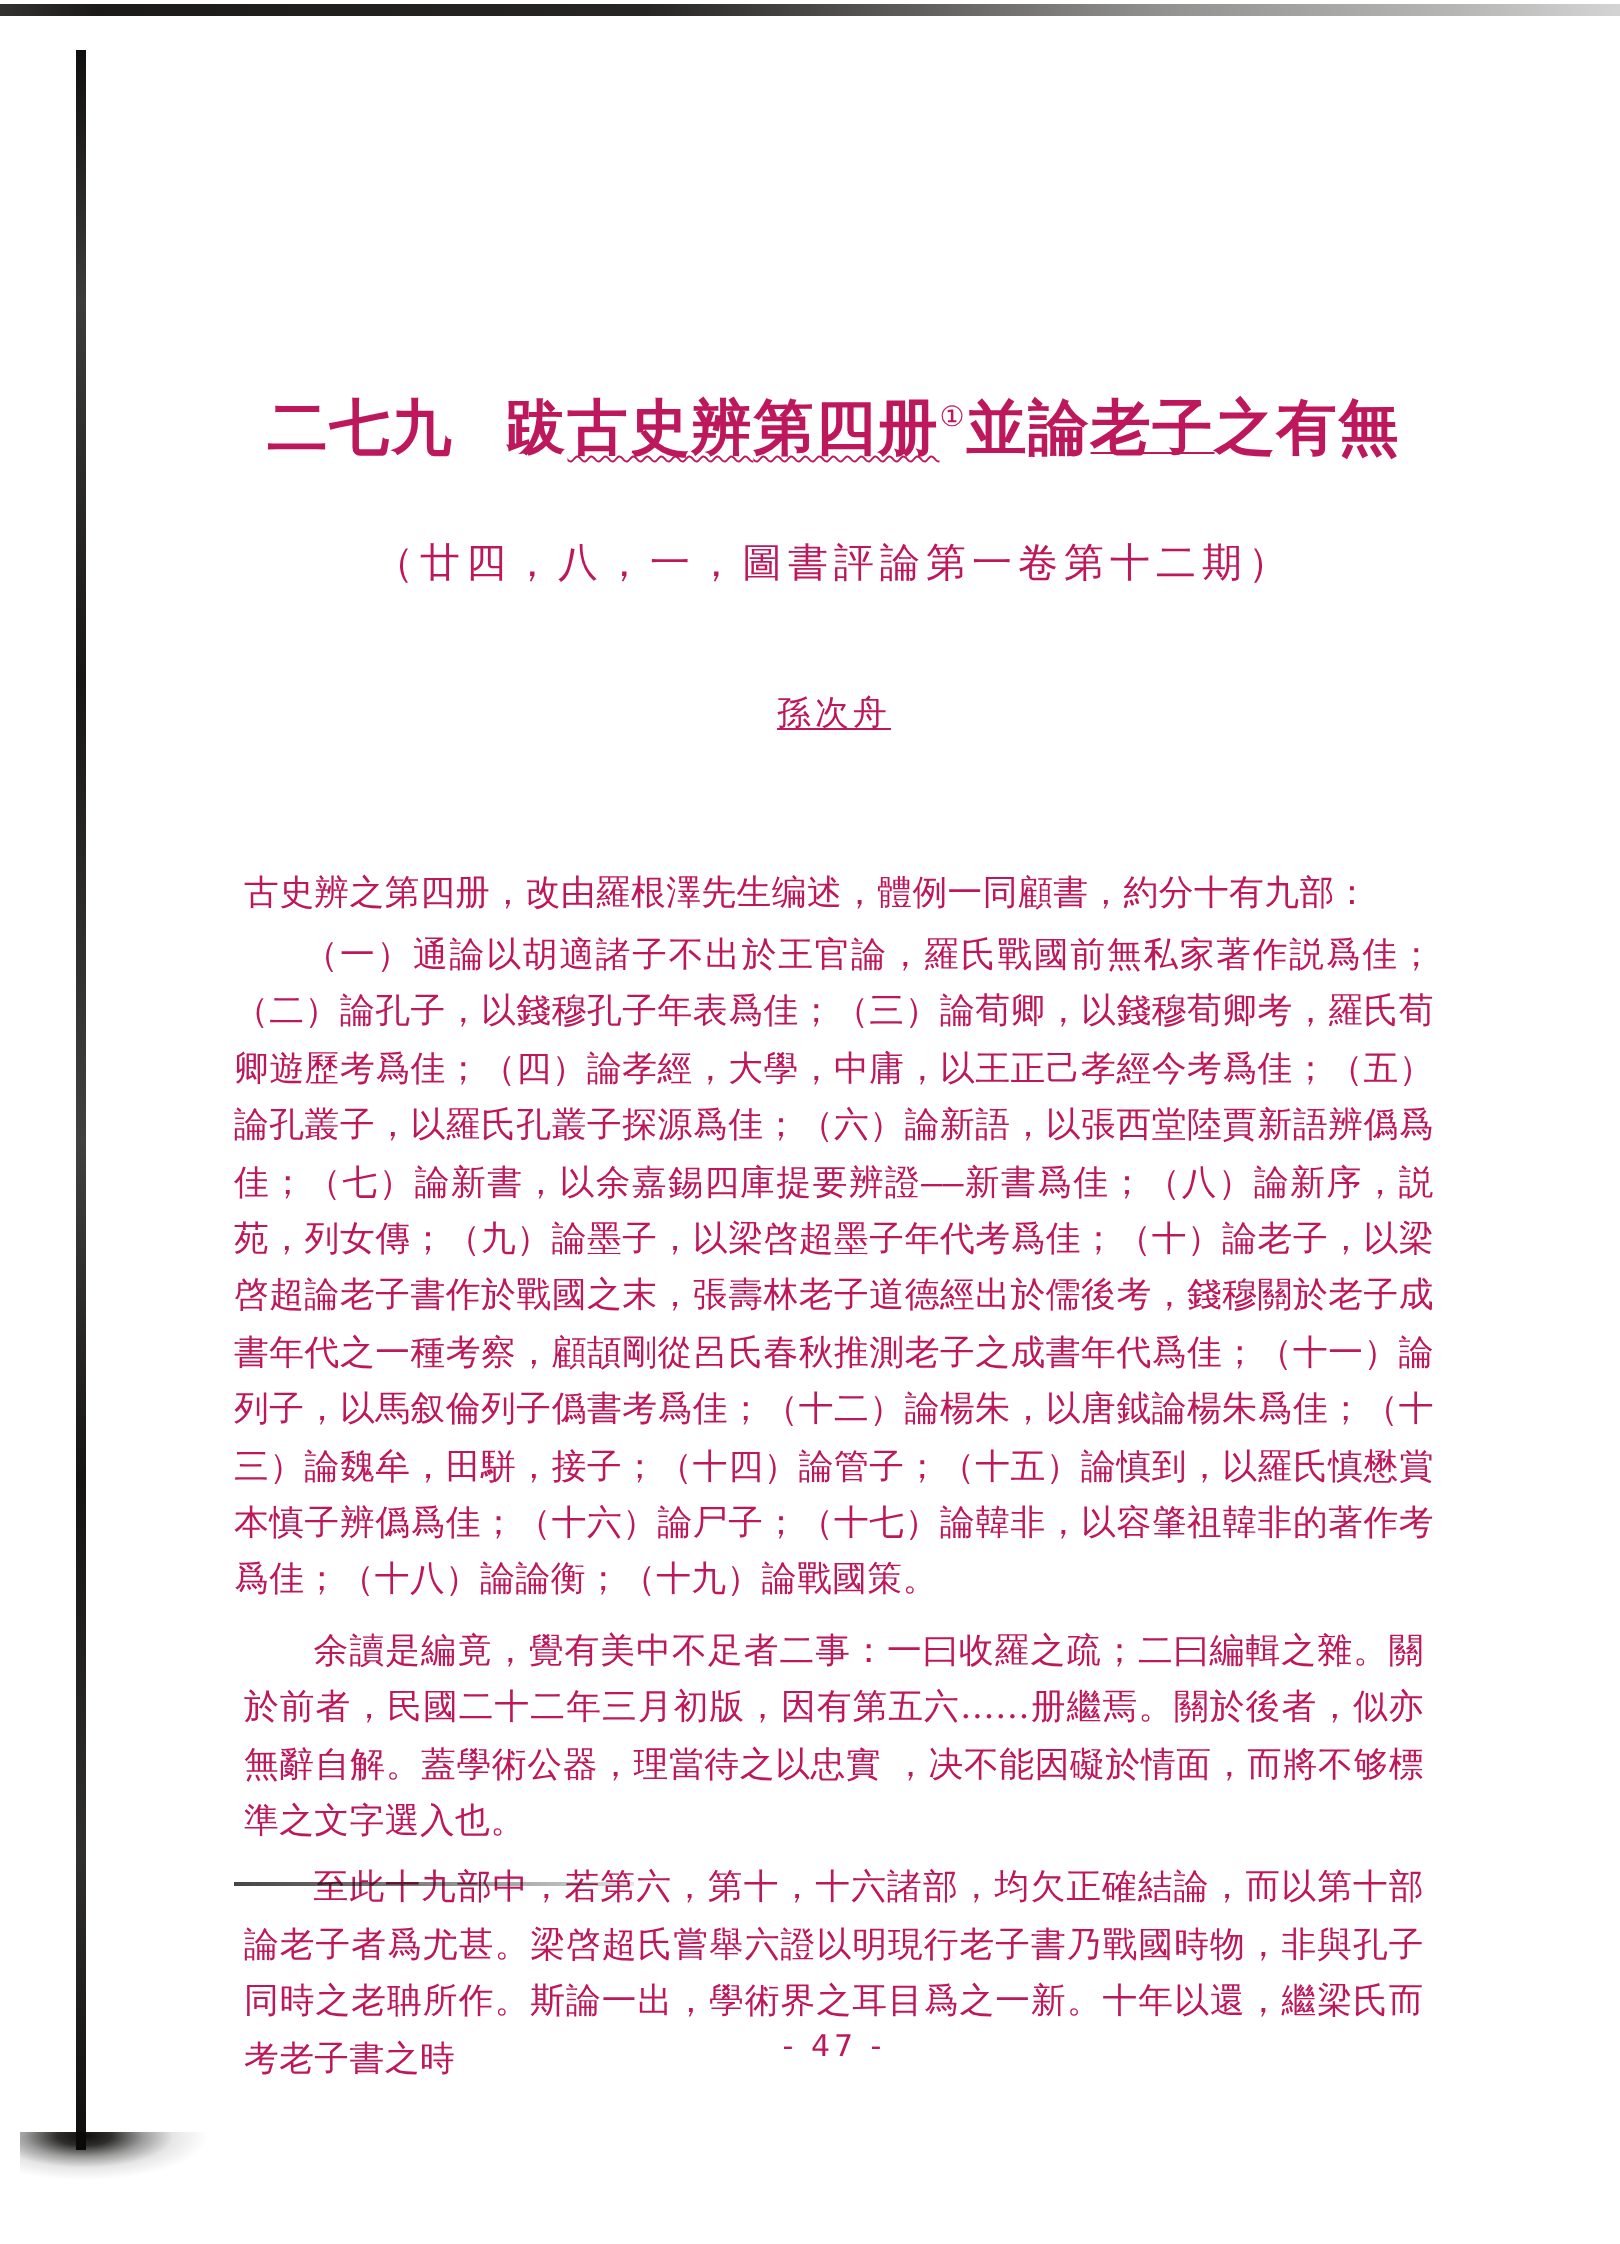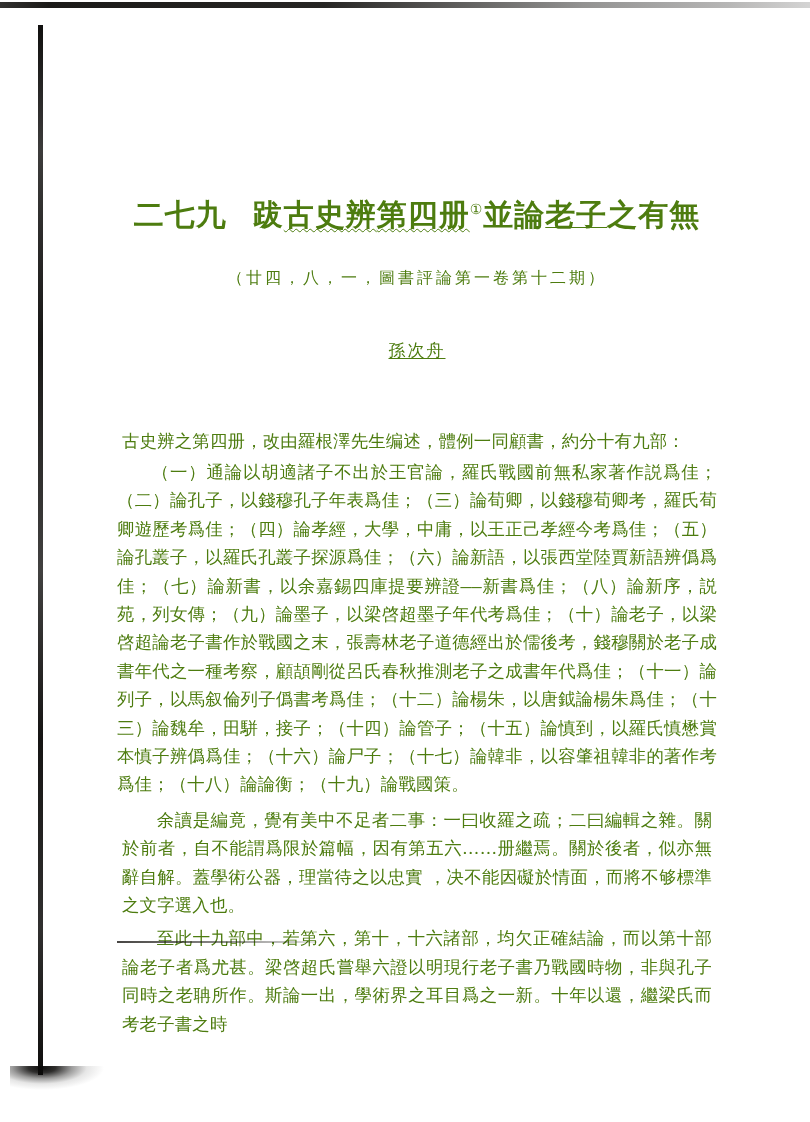--- a/index.html
+++ b/index.html
@@ -7,21 +7,21 @@
     padding: 0;
     background: #ffffff;
   }
   .page {
     position: relative;
     width: 810px;
     height: 1122px;
     background: #ffffff;
     overflow: hidden;
     font-family: "DejaVu Serif", "Liberation Serif", serif;
-    color: #4d7c0f;
+    color: #be185d;
   }
 
   
   .scan-top-edge {
     position: absolute;
     left: 0; top: 2px;
     width: 810px; height: 6px;
     background: linear-gradient(to right,
        rgba(15,14,12,0.85) 0%,
        rgba(15,14,12,0.95) 6%,
@@ -87,21 +87,21 @@
   }
   .u-solid {
     text-decoration: underline;
     text-decoration-thickness: 1px;
     text-underline-offset: 2px;
   }
 
   .subtitle {
     margin: 0;
     padding-top: 34px;
-    font-size: 16px;
+    font-size: 20px;
     text-align: center;
     letter-spacing: 3px;
     white-space: nowrap;
   }
   .author {
     margin: 12px;
     padding-top: 38px;
     font-size: 17px;
     text-align: center;
     letter-spacing: 2px;
@@ -174,22 +174,23 @@
 
     <h1 class="title"><span>二七九</span><span class="gap"></span><span>跋</span><span class="u-wavy">古史辨</span><span class="u-wavy">第四册</span><span class="fnmark">①</span><span>並論</span><span class="u-solid">老子</span><span>之有無</span></h1>
 
     <p class="subtitle">（廿四，八，一，圖書評論第一卷第十二期）</p>
 
     <p class="author"><span class="u-solid">孫次舟</span></p>
 
     <div class="body-block">
       <p class="para flush">古史辨之第四册，改由羅根澤先生编述，體例一同顧書，約分十有九部：</p>
       <p class="list-block">（一）通論以胡適諸子不出於王官論，羅氏戰國前無私家著作説爲佳；（二）論孔子，以錢穆孔子年表爲佳；（三）論荀卿，以錢穆荀卿考，羅氏荀卿遊歷考爲佳；（四）論孝經，大學，中庸，以王正己孝經今考爲佳；（五）論孔叢子，以羅氏孔叢子探源爲佳；（六）論新語，以張西堂陸賈新語辨僞爲佳；（七）論新書，以余嘉錫四庫提要辨證——新書爲佳；（八）論新序，説苑，列女傳；（九）論墨子，以梁啓超墨子年代考爲佳；（十）論老子，以梁啓超論老子書作於戰國之末，張壽林老子道德經出於儒後考，錢穆關於老子成書年代之一種考察，顧頡剛從呂氏春秋推測老子之成書年代爲佳；（十一）論列子，以馬叙倫列子僞書考爲佳；（十二）論楊朱，以唐鉞論楊朱爲佳；（十三）論魏牟，田駢，接子；（十四）論管子；（十五）論慎到，以羅氏慎懋賞本慎子辨僞爲佳；（十六）論尸子；（十七）論韓非，以容肇祖韓非的著作考爲佳；（十八）論論衡；（十九）論戰國策。</p>
-      <p class="para indent">余讀是編竟，覺有美中不足者二事：一曰收羅之疏；二曰編輯之雜。關於前者，自不能謂爲限於篇幅，因有第五六……册繼焉。關於後者，似亦無辭自解。蓋學術公器，理當待之以忠實 ，决不能因礙於情面，而將不够標準之文字選入也。</p>
+      <p class="para indent">余讀是編竟，覺有美中不足者二事：一曰收羅之疏；二曰編輯之雜。關於前者，民國二十二年三月初版，因有第五六……册繼焉。關於後者，似亦無辭自解。蓋學術公器，理當待之以忠實 ，决不能因礙於情面，而將不够標準之文字選入也。</p>
       <p class="para indent">至此十九部中，若第六，第十，十六諸部，均欠正確結論，而以第十部論老子者爲尤甚。梁啓超氏嘗舉六證以明現行老子書乃戰國時物，非與孔子同時之老聃所作。斯論一出，學術界之耳目爲之一新。十年以還，繼梁氏而考老子書之時</p>
     </div>
 
     <div class="footnote-rule"></div>
 
 
+    <div class="pagenum">- 47 -</div>
 
   </div>
 </div>
 
 </body></html>

